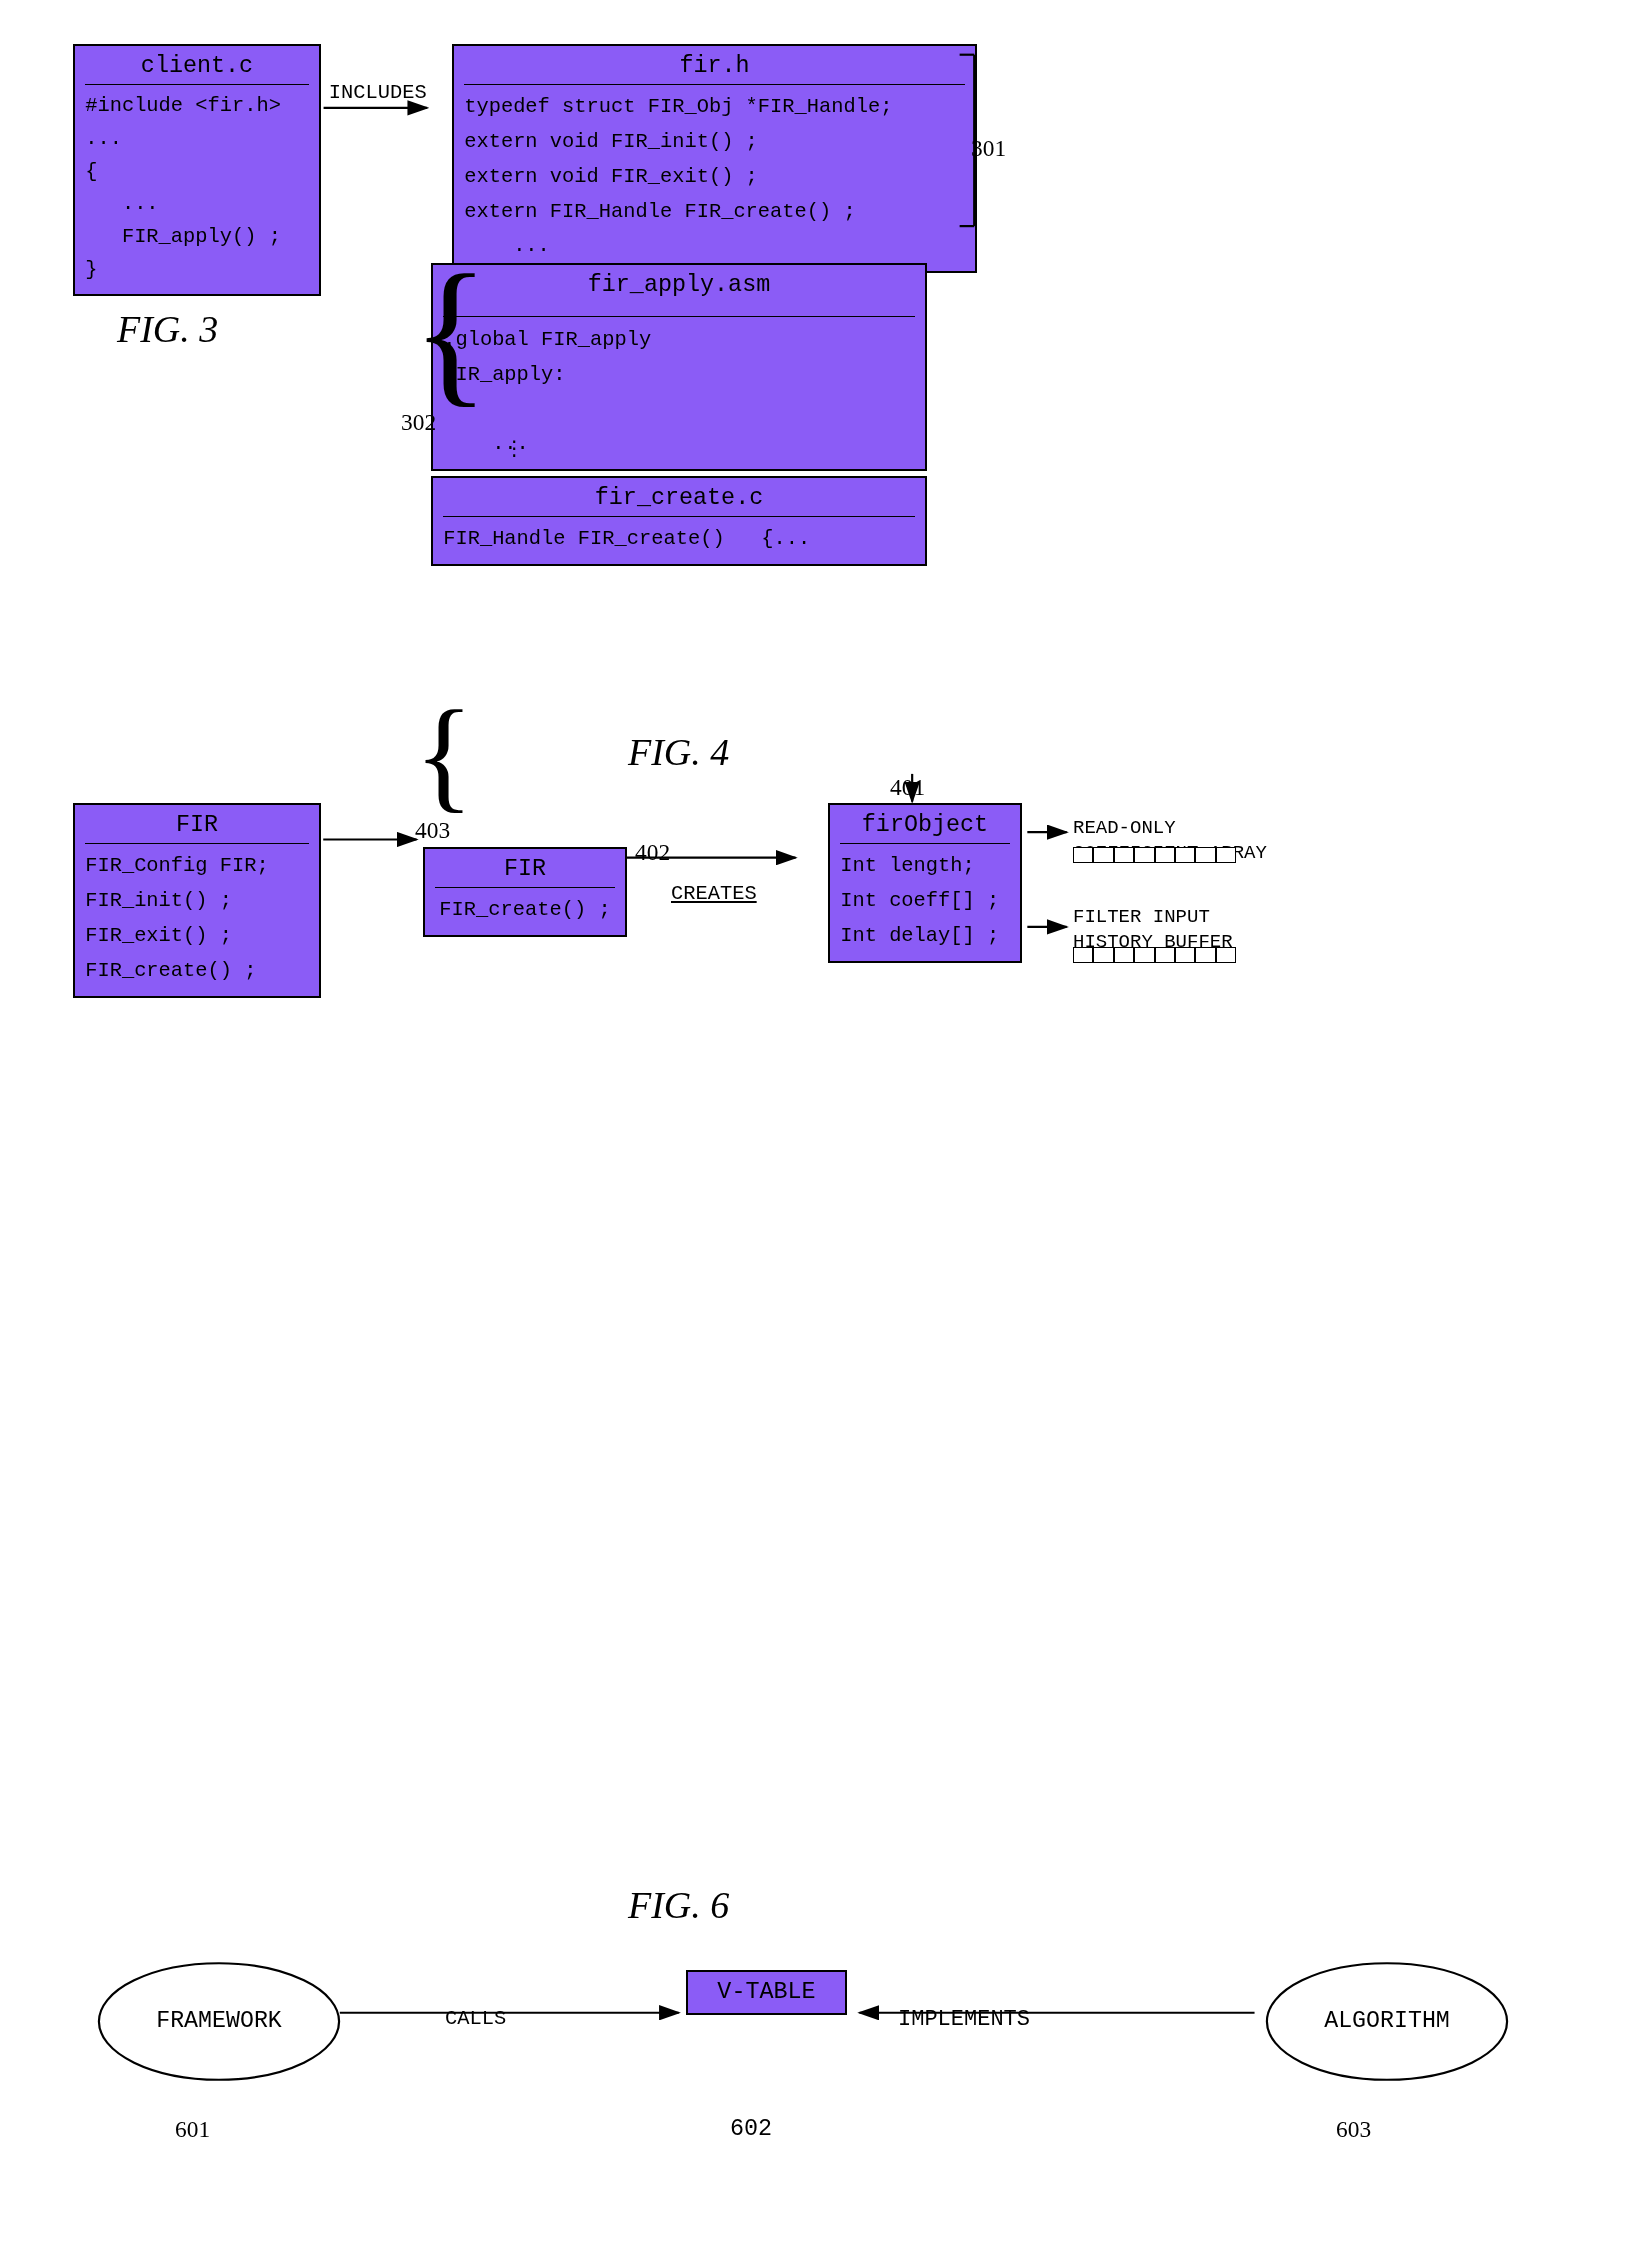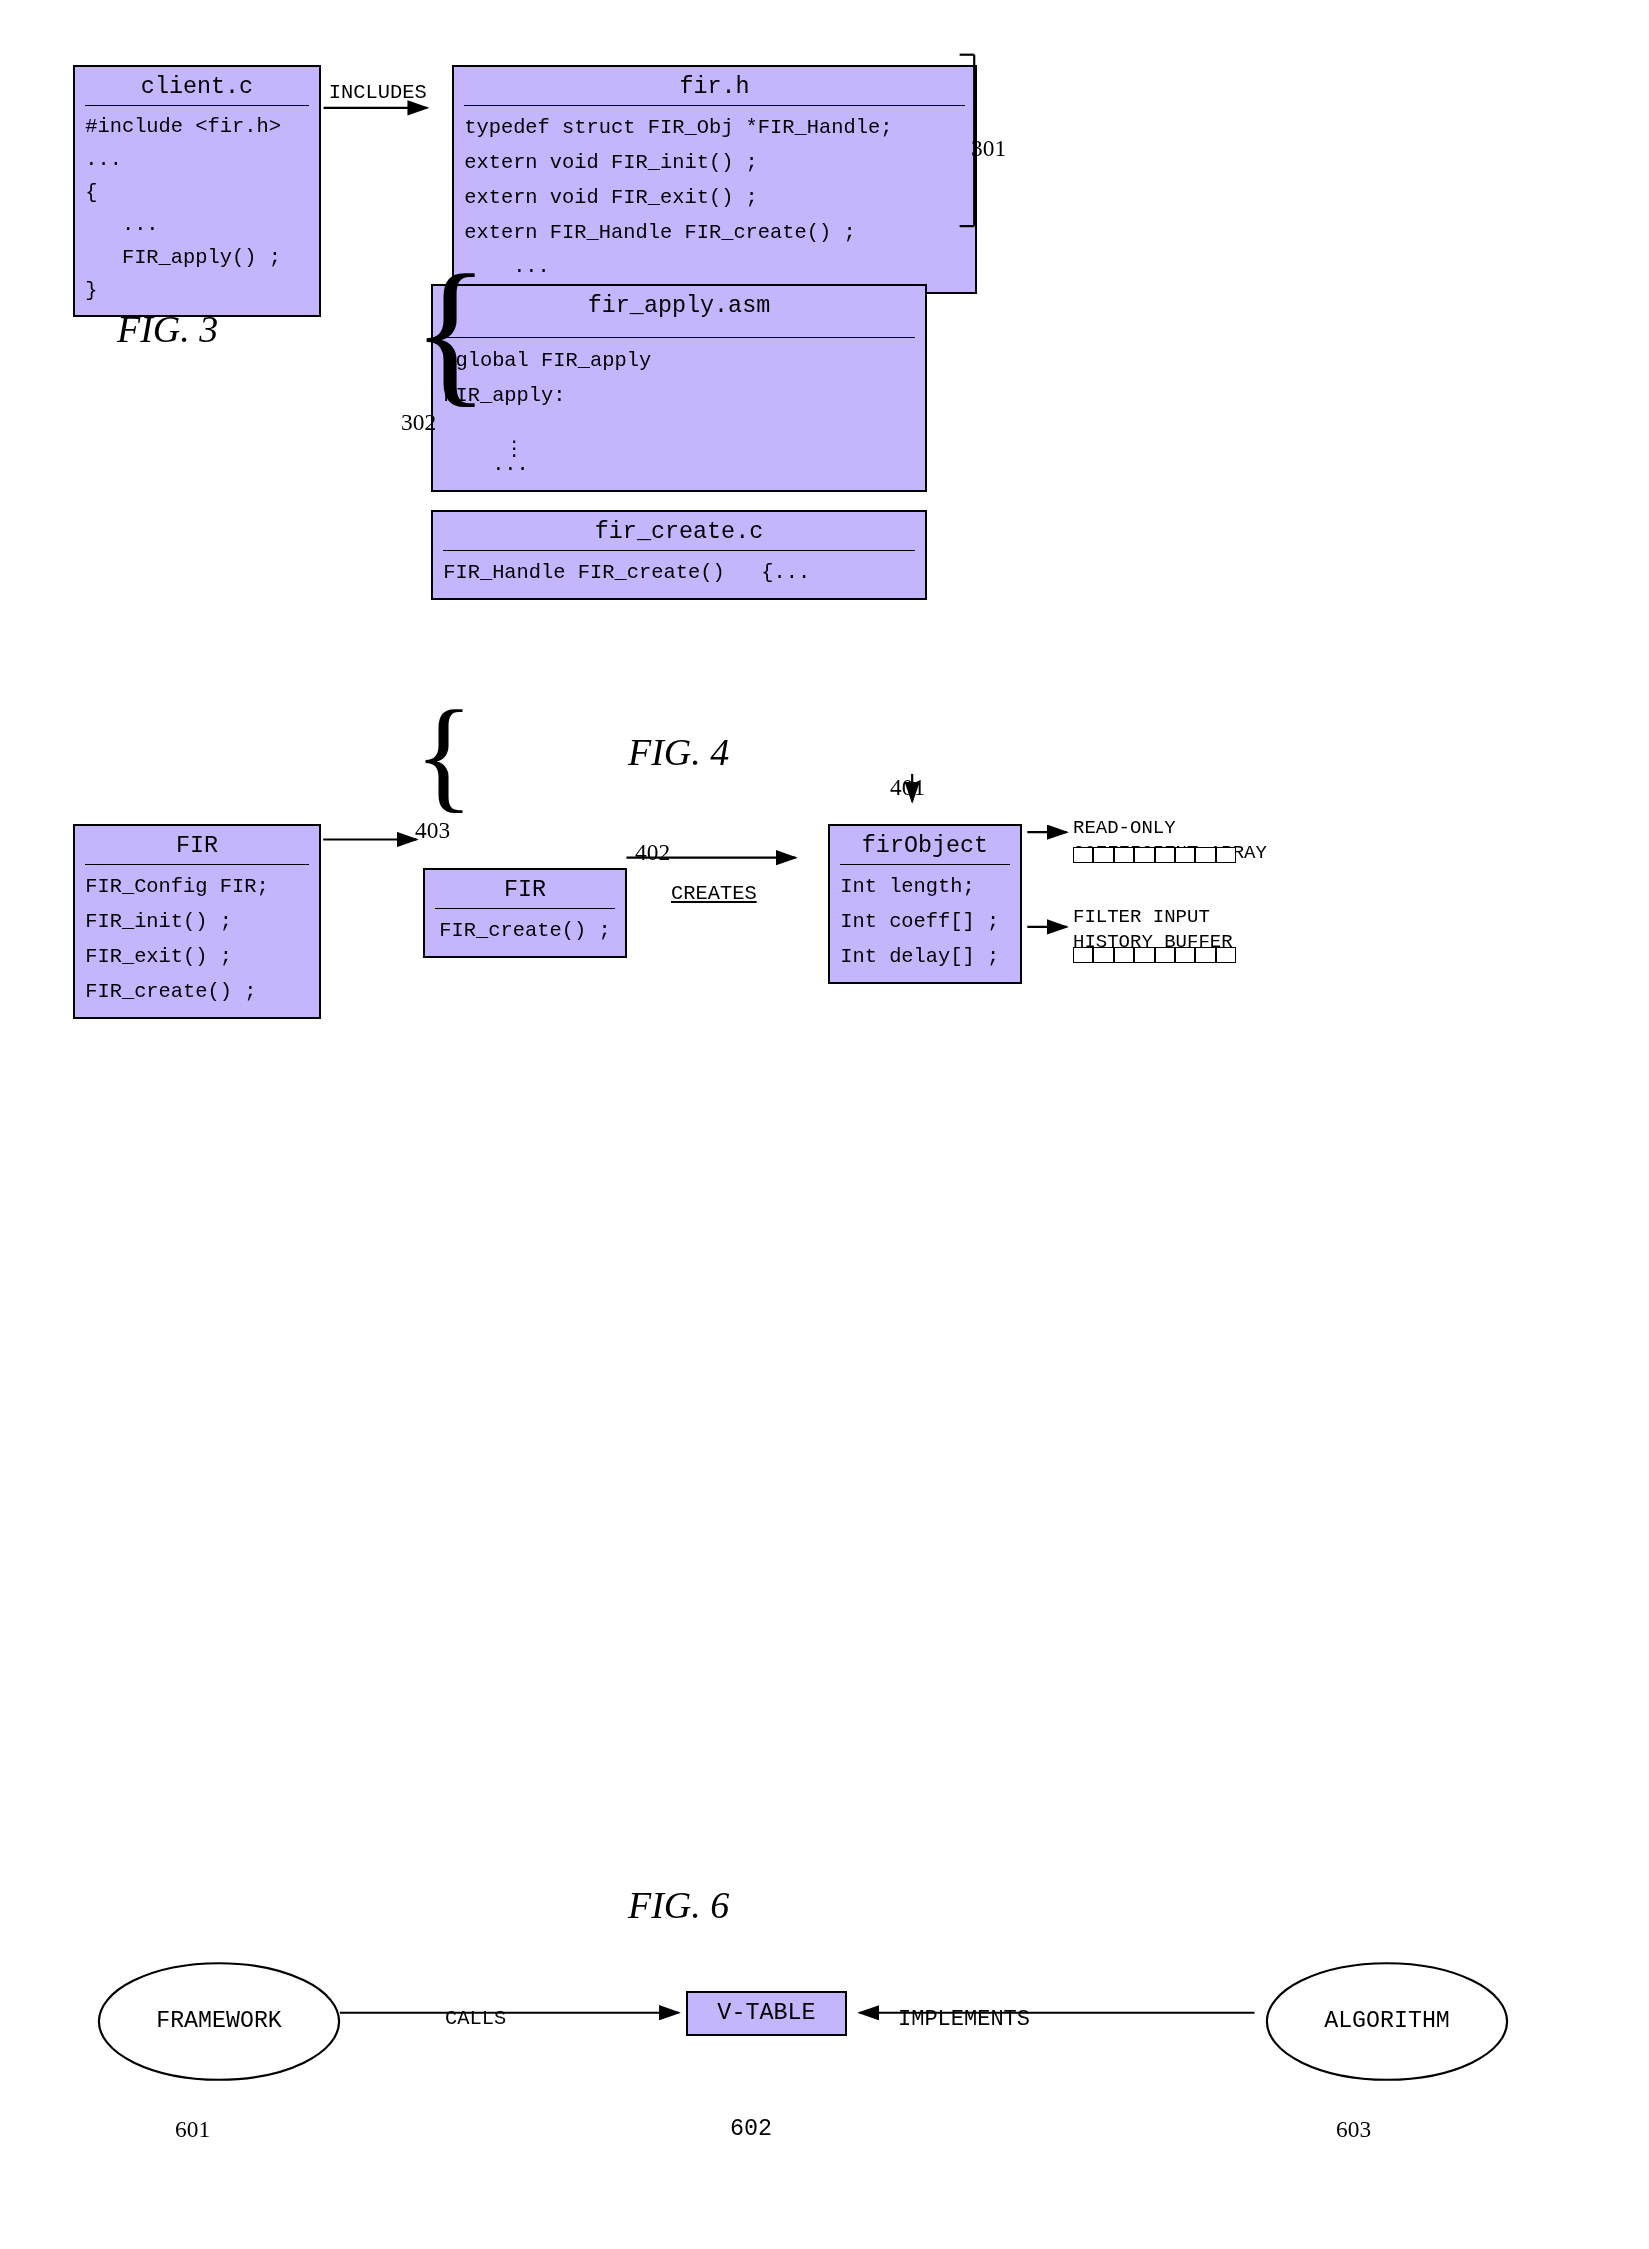--- a/index.html
+++ b/index.html
@@ -24,22 +24,21 @@
       position: absolute;
       top: 307px; left: 117px;
       font-style: italic;
       font-size: 38px;
       font-family: serif;
     }
 
     .box {
       position: absolute;
       border: 2.2px solid #000;
-      background: #c4b5fd;
-      margin-top: 21px;
+      background: #8b5cf6;
     }
 
     
     .client-box {
       top: 44px; left: 73px;
       width: 248px;
       padding: 7.3px 10.2px;
     }
     .client-box .box-title {
       text-align: center;
@@ -92,21 +91,21 @@
       margin-bottom: 5.8px;
       font-size: 23.4px;
     }
     .firapply-box .box-content {
       font-size: 20.4px;
       line-height: 1.7;
     }
 
     
     .fircreate-box {
-      top: 489px; left: 431px;
+      top: 476px; left: 431px;
       width: 496px;
       padding: 7.3px 10.2px;
     }
     .fircreate-box .box-title {
       text-align: center;
       border-bottom: 1.5px solid #000;
       padding-bottom: 4.4px;
       margin-bottom: 5.8px;
       font-size: 23.4px;
     }

